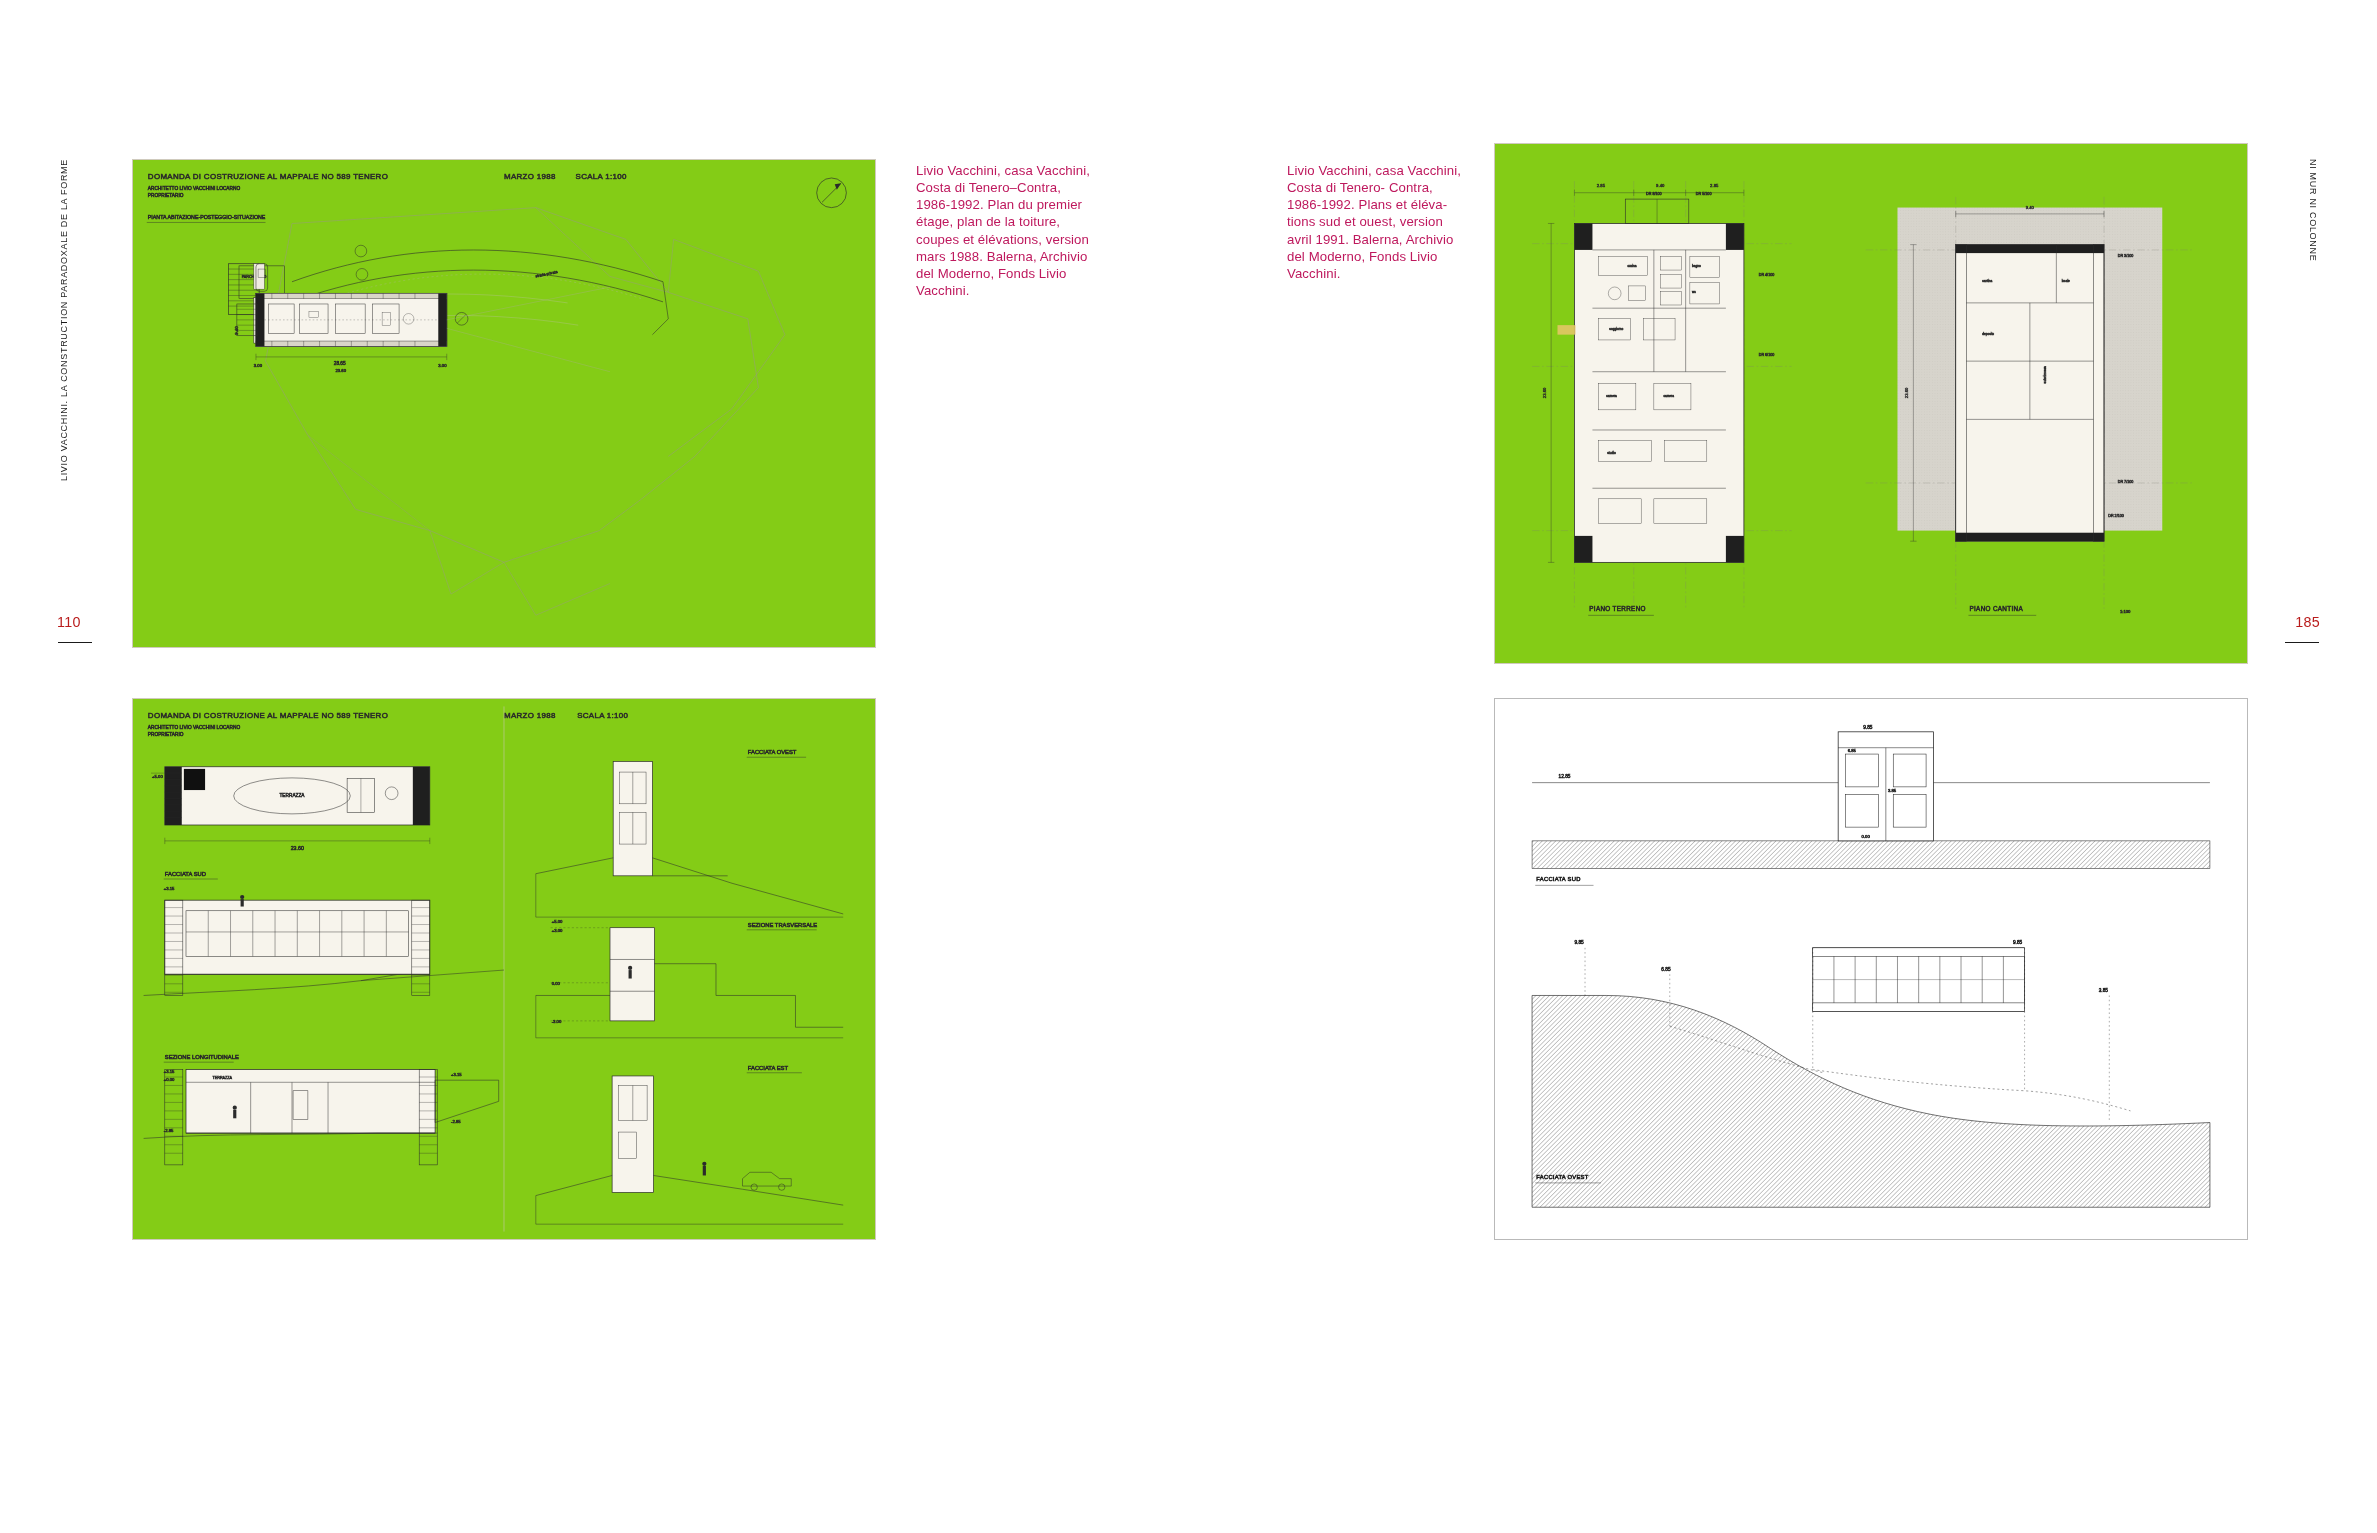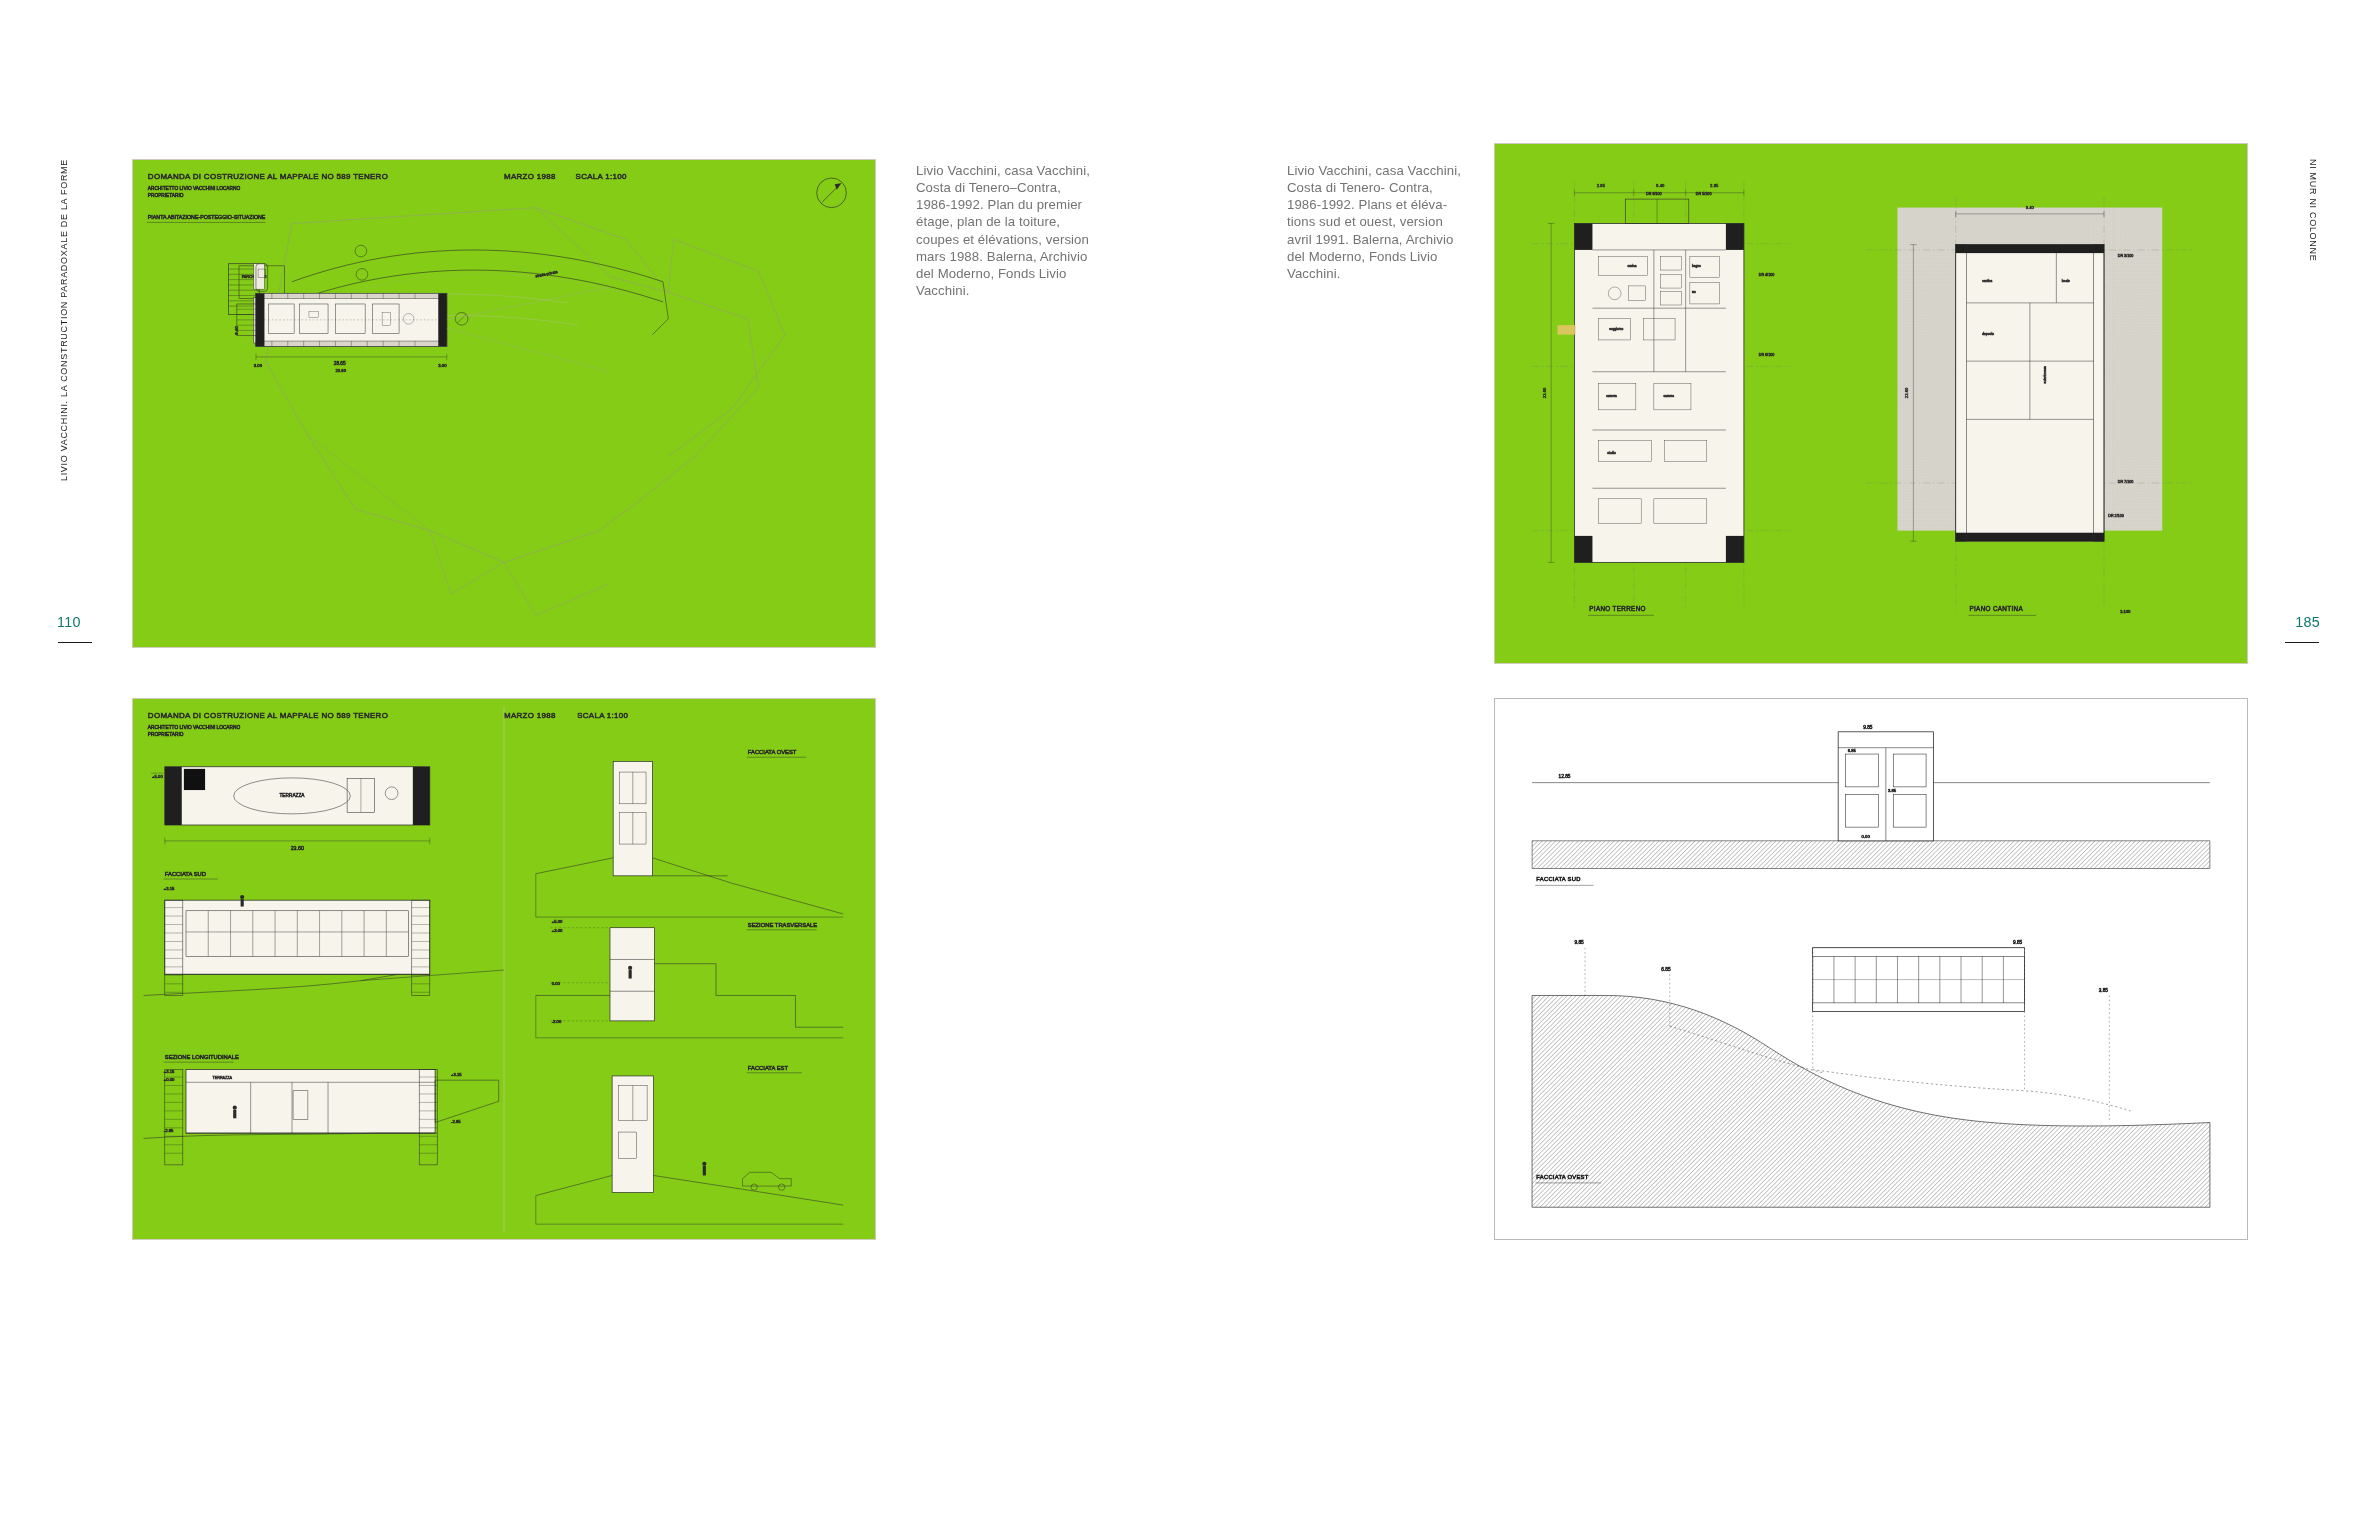--- a/index.html
+++ b/index.html
@@ -36,21 +36,21 @@
     transform: rotate(90deg) translate(100%, 0);
     font-size: 9px;
     letter-spacing: 0.7px;
     white-space: nowrap;
     color: #1a1a1a;
   }
   .folio {
     position: absolute;
     font-size: 14.3px;
     letter-spacing: 0.3px;
-    color: #0f766e;
+    color: #b91c1c;
   }
   .folio-left { left: 57px; top: 614px; }
   .folio-right { right: 57px; top: 614px; }
 
   .rule-left {
     position: absolute;
     left: 58px;
     top: 642px;
     width: 34px;
     height: 0.5px;
@@ -64,21 +64,21 @@
     height: 0.5px;
     background: #1a1a1a;
   }
 
   
   .caption {
     position: absolute;
     font-size: 13.2px;
     line-height: 1.30;
     letter-spacing: 0.1px;
-    color: #737373;
+    color: #be185d;
     white-space: pre-line;
   }
   .caption-left { left: 916px; top: 162px; width: 185px; }
   .caption-right { left: 1287px; top: 162px; width: 185px; }
 
   
   .plate {
     position: absolute;
     background: #84cc16;
     border: 0.5px solid #cfcabd;

